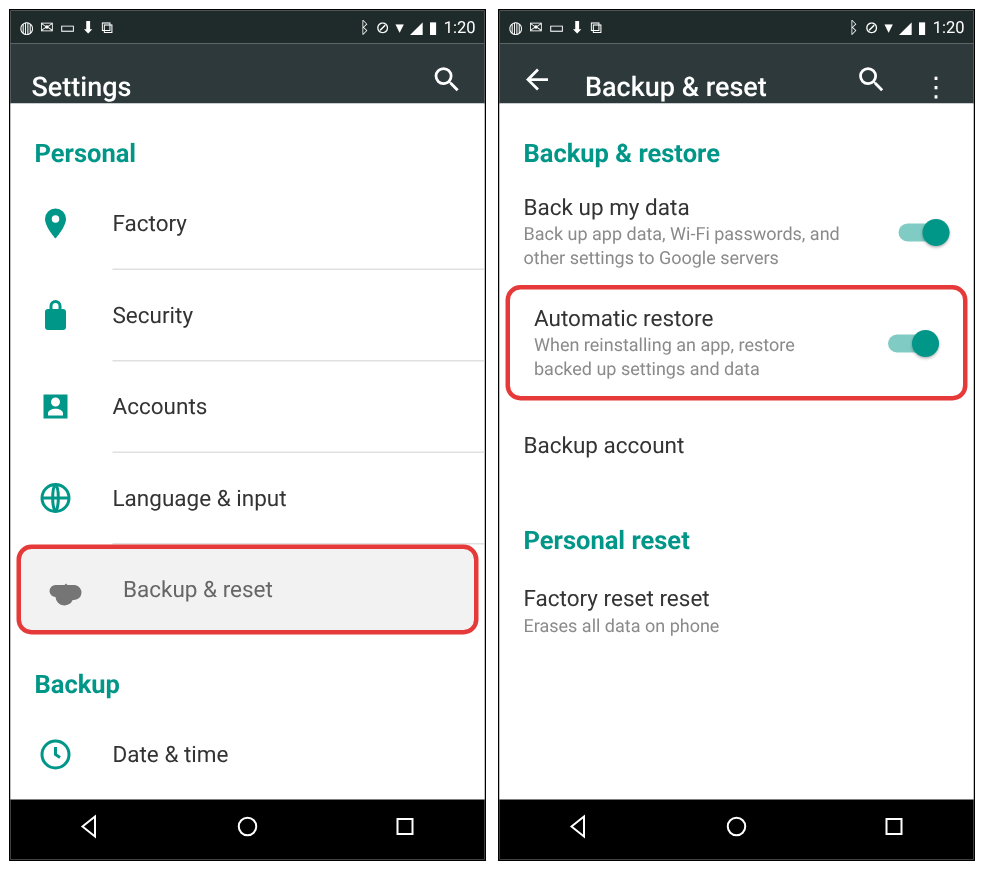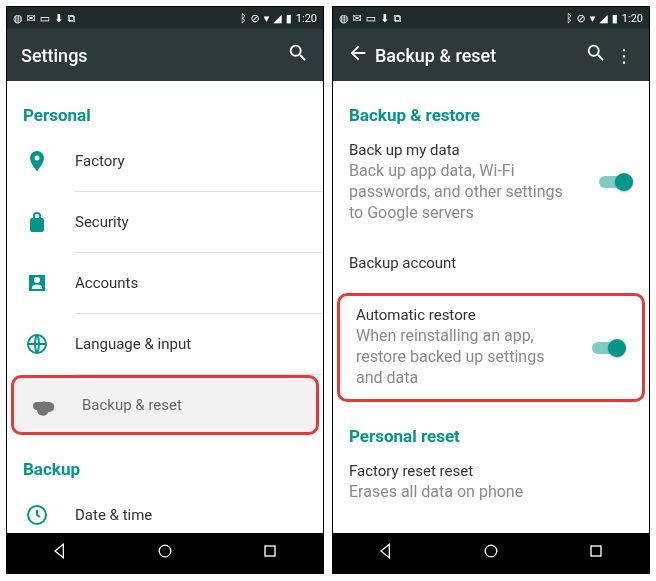--- a/index.html
+++ b/index.html
@@ -26,27 +26,27 @@
     color: #fff;
     display: flex;
     align-items: center;
     justify-content: space-between;
     padding: 0 6px;
     font-size: 11px;
   }
   .status-left, .status-right { display: flex; gap: 4px; align-items: center; }
   .status-left span, .status-right span { line-height: 1; }
   .app-bar {
-    height: 52px;
+    height: 40px;
     background: #2d393b;
     color: #fff;
     display: flex;
-    align-items: center;
+    align-items: flex-end;
     padding: 0 14px;
-    gap: 6px;
+    gap: 21px;
   }
   .app-bar .title { font-size: 18px; font-weight: 500; flex: 1; }
   .app-bar .action-icon { width: 22px; text-align: center; font-size: 18px; }
   .content {
     flex: 1;
     overflow: hidden;
     background: #fff;
   }
   .section-header {
     color: #009688;
@@ -75,21 +75,21 @@
     display: flex;
     align-items: center;
     justify-content: center;
     color: #009688;
     flex-shrink: 0;
   }
   .icon svg { width: 24px; height: 24px; fill: #009688; }
   .icon.gray svg { fill: #757575; }
   .item-text { flex: 1; display: flex; flex-direction: column; gap: 2px; }
   .item-title { font-size: 15px; color: #333; }
-  .item-sub { font-size: 16px; color: #8a8a8a; line-height: 1.3; }
+  .item-sub { font-size: 12px; color: #8a8a8a; line-height: 1.3; }
   .toggle {
     width: 34px;
     height: 18px;
     position: relative;
     flex-shrink: 0;
   }
   .toggle-track {
     width: 100%;
     height: 12px;
     background: #80cbc4;
@@ -288,37 +288,37 @@
       <div class="item-text">
         <div class="item-title">Back up my data</div>
         <div class="item-sub">Back up app data, Wi-Fi passwords, and other settings to Google servers</div>
       </div>
       <div class="toggle">
         <div class="toggle-track"></div>
           <div class="toggle-thumb"></div>
       </div>
     </div>
 
-    <div class="list-item">
-      <div class="item-text">
-        <div class="item-title">Backup account</div>
-      </div>
-    </div>
-
     <div class="list-item highlight-red">
       <div class="item-text">
         <div class="item-title">Automatic restore</div>
         <div class="item-sub">When reinstalling an app, restore backed up settings and data</div>
       </div>
       <div class="toggle">
         <div class="toggle-track"></div>
           <div class="toggle-thumb"></div>
       </div>
     </div>
 
+    <div class="list-item">
+      <div class="item-text">
+        <div class="item-title">Backup account</div>
+      </div>
+    </div>
+
     <div class="section-header">Personal reset</div>
 
     <div class="list-item">
       <div class="item-text">
         <div class="item-title">Factory reset reset</div>
         <div class="item-sub">Erases all data on phone</div>
       </div>
     </div>
   </div>
 

